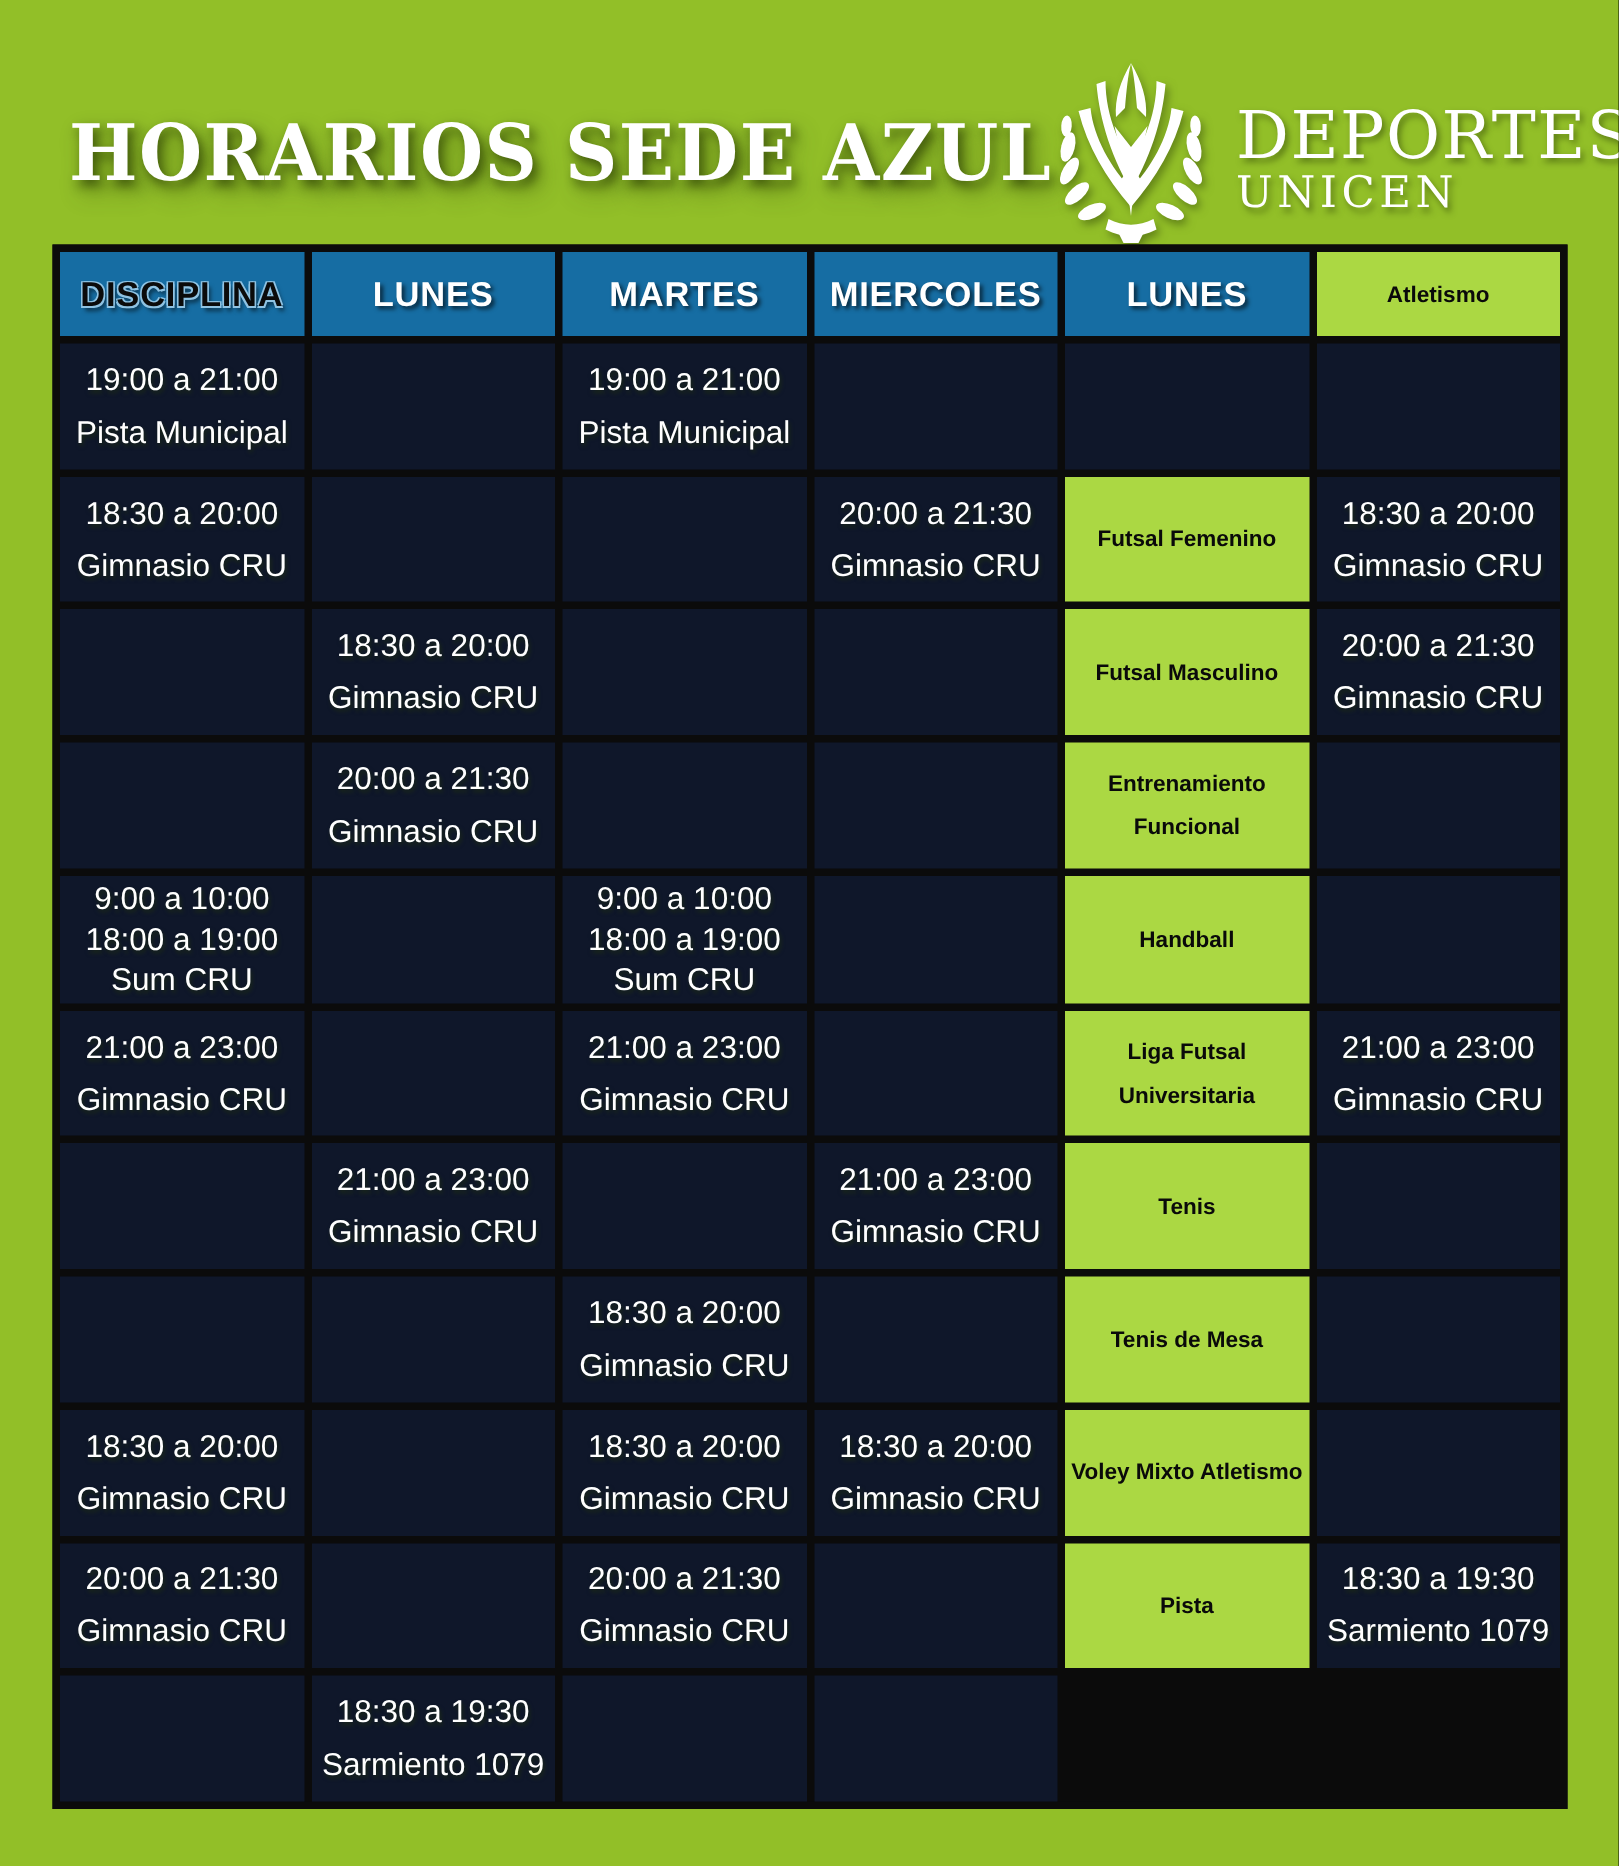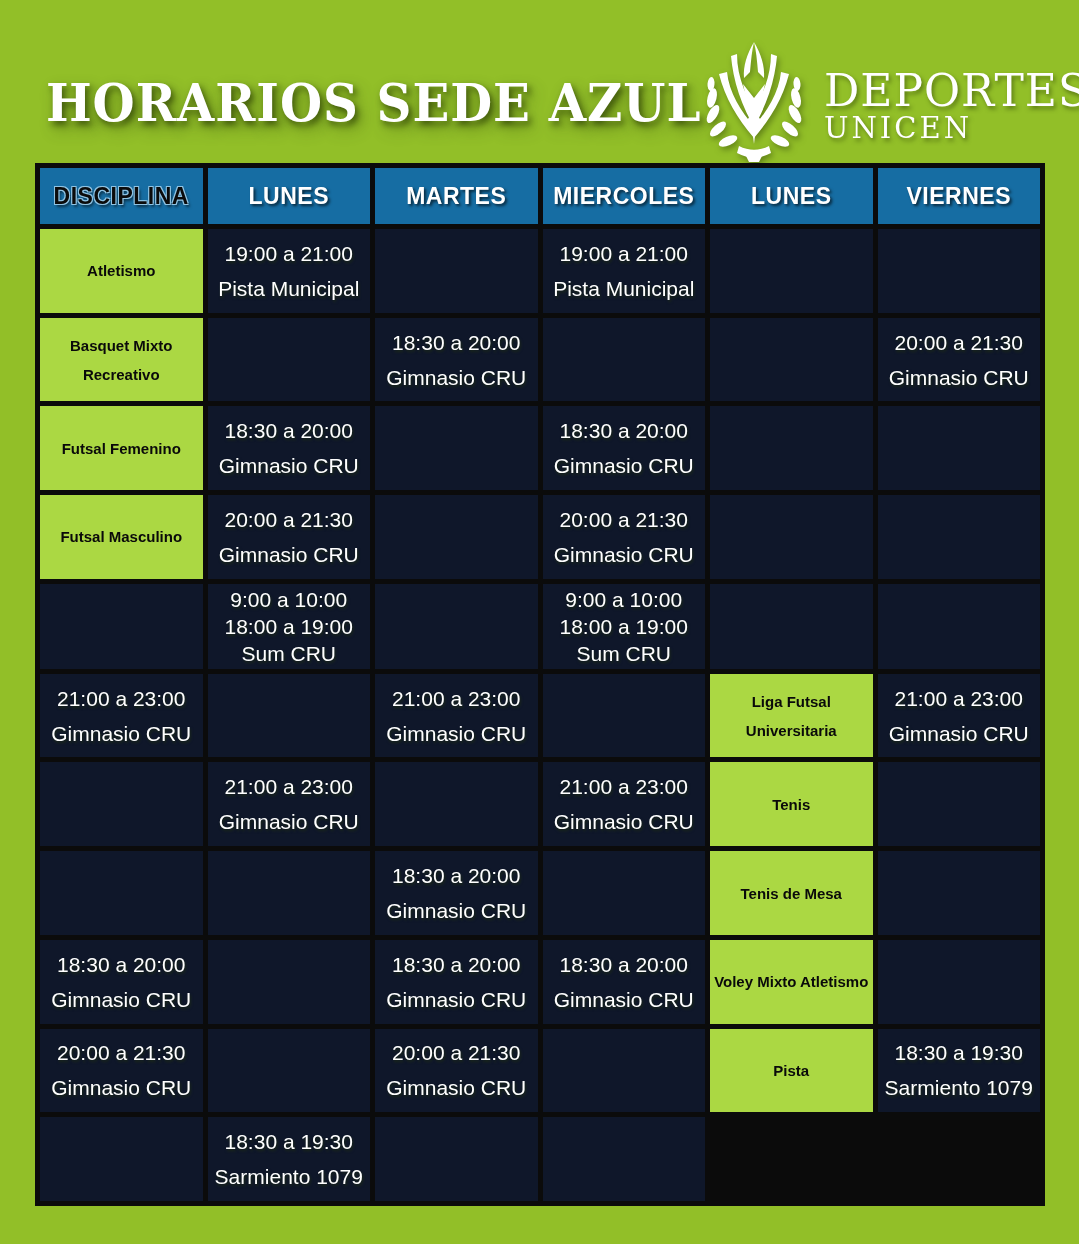--- a/index.html
+++ b/index.html
@@ -135,34 +135,32 @@
     <div class="l2">UNICEN</div>
   </div>
 </div>
 
 <div class="schedule">
     <div class="cell head first">DISCIPLINA</div>
     <div class="cell head">LUNES</div>
     <div class="cell head">MARTES</div>
     <div class="cell head">MIERCOLES</div>
     <div class="cell head">LUNES</div>
-    <div class="cell head">VIERNES</div>
     <div class="cell disc">Atletismo</div>
     <div class="cell slot">
       <span class="line">19:00 a 21:00</span>
       <span class="line">Pista Municipal</span>
     </div>
     <div class="cell slot"></div>
     <div class="cell slot">
       <span class="line">19:00 a 21:00</span>
       <span class="line">Pista Municipal</span>
     </div>
     <div class="cell slot"></div>
     <div class="cell slot"></div>
-    <div class="cell disc">Basquet Mixto Recreativo</div>
     <div class="cell slot"></div>
     <div class="cell slot">
       <span class="line">18:30 a 20:00</span>
       <span class="line">Gimnasio CRU</span>
     </div>
     <div class="cell slot"></div>
     <div class="cell slot"></div>
     <div class="cell slot">
       <span class="line">20:00 a 21:30</span>
       <span class="line">Gimnasio CRU</span>
@@ -184,33 +182,35 @@
       <span class="line">20:00 a 21:30</span>
       <span class="line">Gimnasio CRU</span>
     </div>
     <div class="cell slot"></div>
     <div class="cell slot">
       <span class="line">20:00 a 21:30</span>
       <span class="line">Gimnasio CRU</span>
     </div>
     <div class="cell slot"></div>
     <div class="cell slot"></div>
+    <div class="cell disc">Entrenamiento Funcional</div>
     <div class="cell slot"></div>
     <div class="cell slot tight">
       <span class="line">9:00 a 10:00</span>
       <span class="line">18:00 a 19:00</span>
       <span class="line">Sum CRU</span>
     </div>
     <div class="cell slot"></div>
     <div class="cell slot tight">
       <span class="line">9:00 a 10:00</span>
       <span class="line">18:00 a 19:00</span>
       <span class="line">Sum CRU</span>
     </div>
     <div class="cell slot"></div>
+    <div class="cell disc">Handball</div>
     <div class="cell slot"></div>
     <div class="cell slot">
       <span class="line">21:00 a 23:00</span>
       <span class="line">Gimnasio CRU</span>
     </div>
     <div class="cell slot"></div>
     <div class="cell slot">
       <span class="line">21:00 a 23:00</span>
       <span class="line">Gimnasio CRU</span>
     </div>

